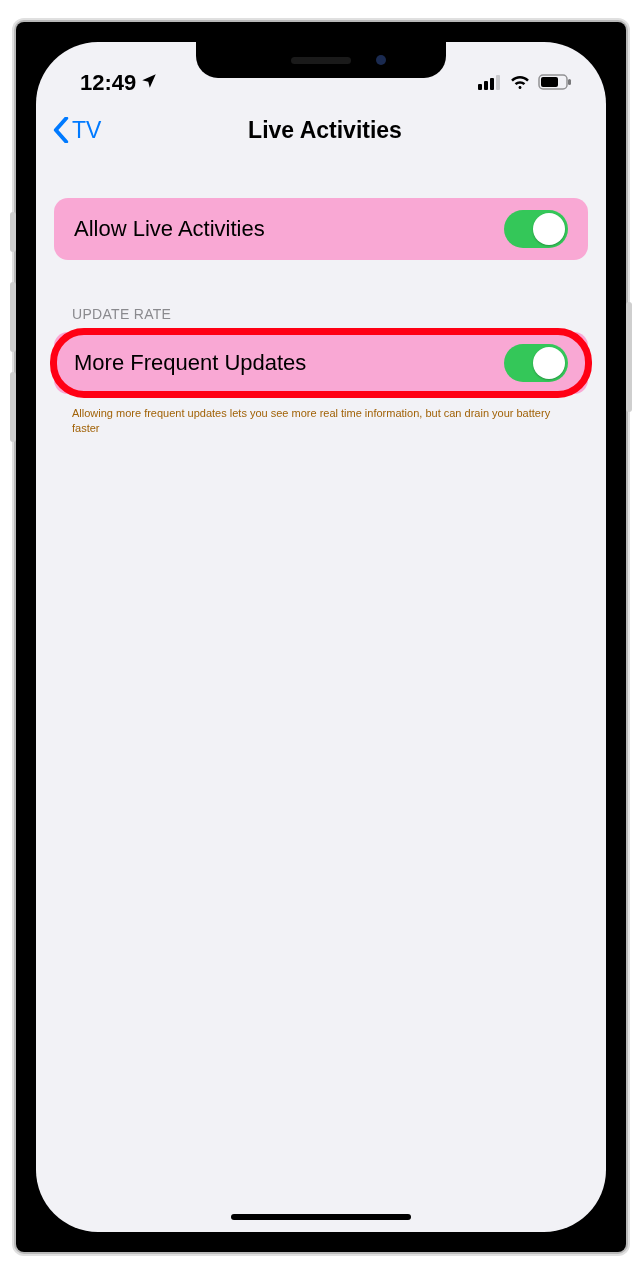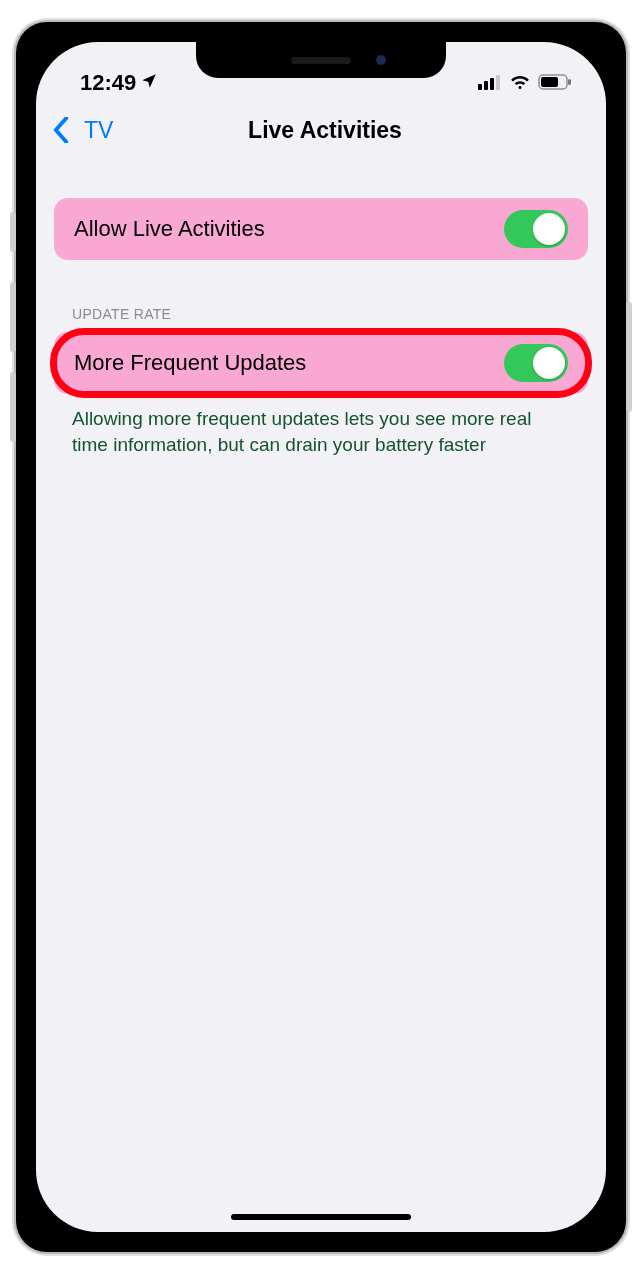--- a/index.html
+++ b/index.html
@@ -9,21 +9,21 @@
     background: #ffffff;
     font-family: -apple-system, "Helvetica Neue", Helvetica, Arial, sans-serif;
     display: flex;
     justify-content: center;
     align-items: center;
   }
   .phone-frame {
     width: 610px;
     height: 1230px;
     background: #000;
-    border-radius: 31px;
+    border-radius: 8px;
     padding: 20px;
     position: relative;
     box-shadow: 0 0 0 2px #b8b8b8, 0 0 0 4px #e0e0e0;
   }
   .side-btn {
     position: absolute;
     background: #cfcfcf;
     border-radius: 3px;
   }
   .side-btn.l1 { left: -6px; top: 190px; width: 6px; height: 40px; }
@@ -73,21 +73,21 @@
     display: flex;
     align-items: center;
     position: relative;
     padding: 0 16px;
   }
   .back {
     display: flex;
     align-items: center;
     color: #007aff;
     font-size: 23px;
-    gap: 14px;
+    gap: 2px;
   }
   .back svg { display:block; }
   .title {
     position: absolute;
     left: 8px; right: 0;
     text-align: center;
     font-size: 23px;
     font-weight: 600;
     color: #000;
     pointer-events: none;
@@ -106,23 +106,23 @@
     color: #000;
   }
   .section-header {
     margin: 46px 36px 10px 36px;
     font-size: 14px;
     color: #8a8a8e;
     letter-spacing: 0.3px;
   }
   .footer-text {
     margin: 12px 36px 8px 36px;
-    font-size: 19px;
+    font-size: 11px;
     line-height: 1.35;
-    color: #14532d;
+    color: #a16207;
   }
   .highlight-ring {
     position: absolute;
     border: 7px solid #ff0014;
     border-radius: 34px;
     pointer-events: none;
   }
   .toggle {
     width: 64px;
     height: 38px;

